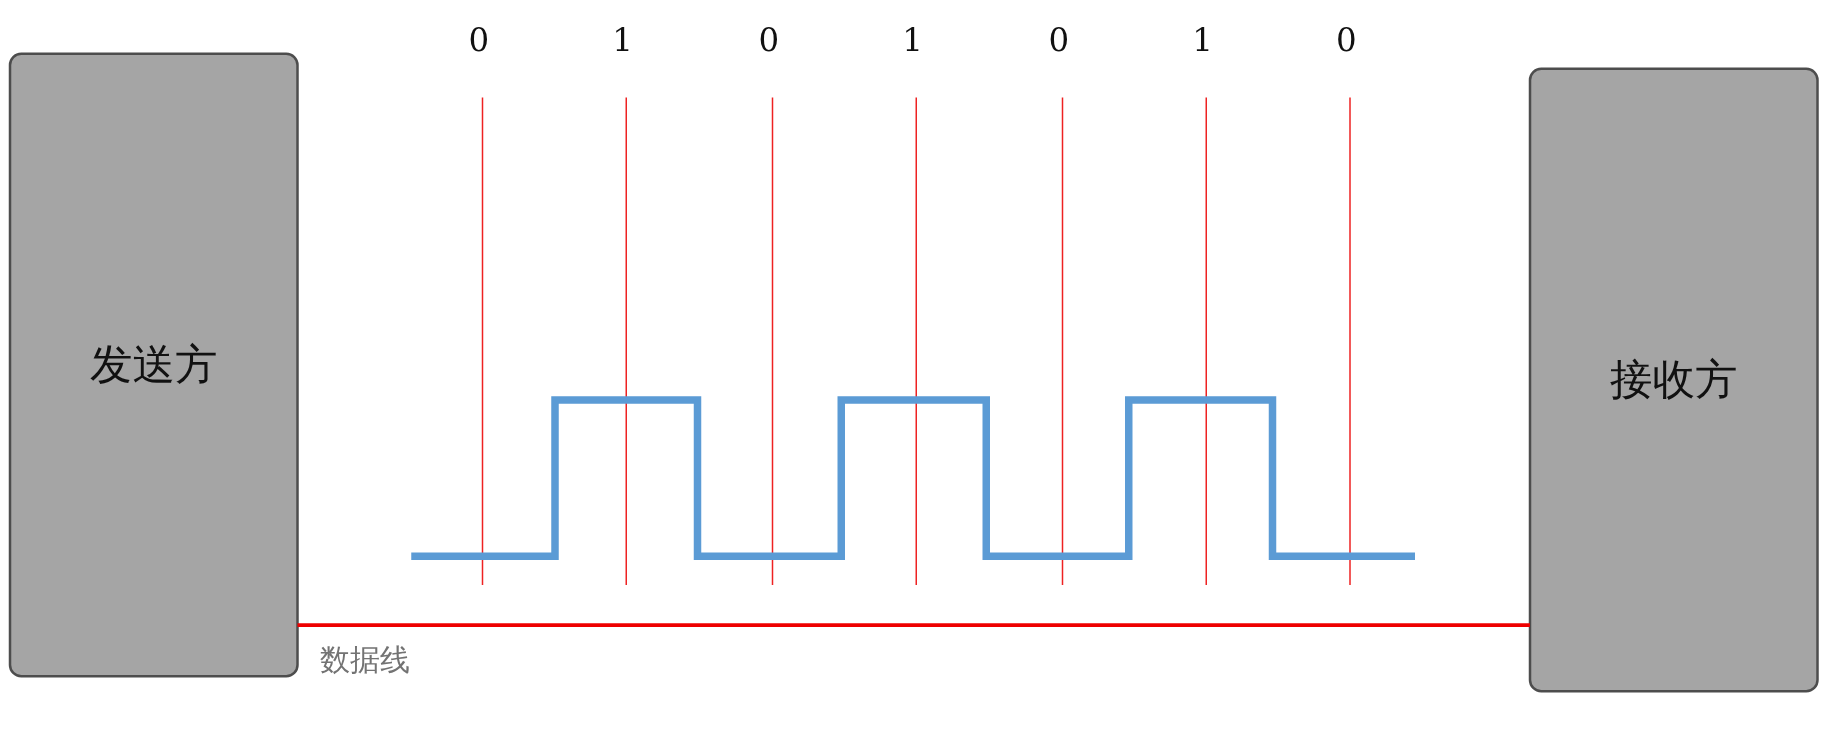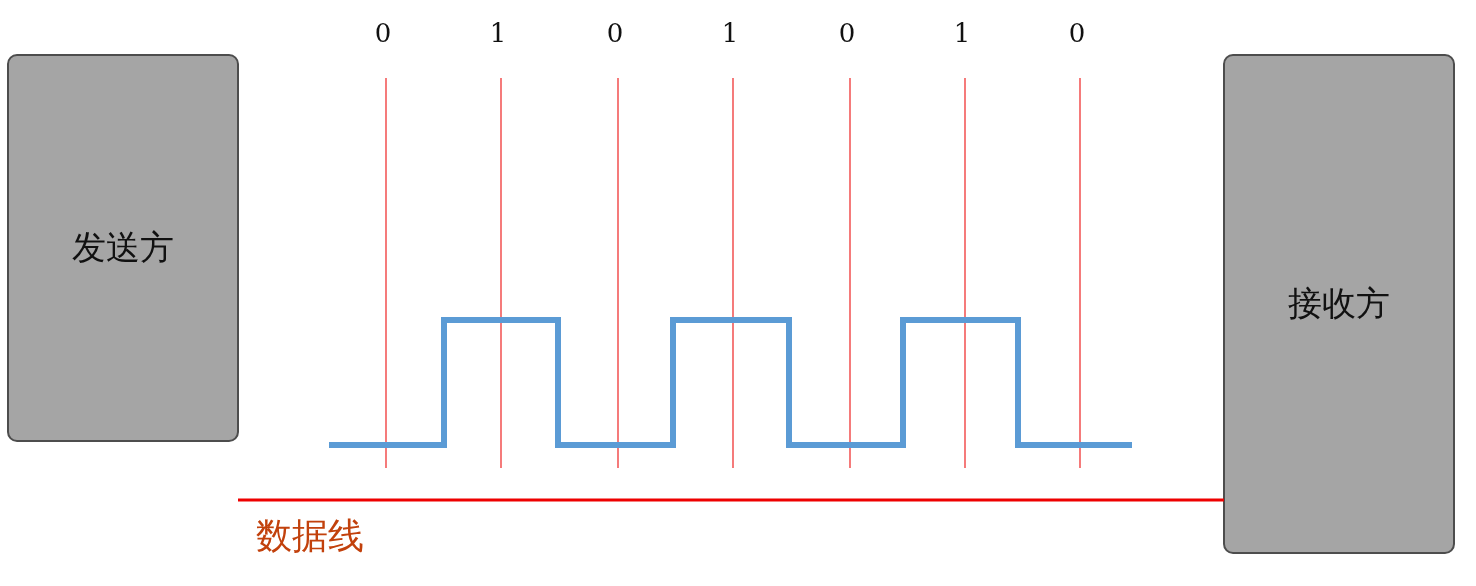--- a/index.html
+++ b/index.html
@@ -4,28 +4,28 @@
   <style>
     html, body { margin: 0; padding: 0; background: #ffffff; }
     body { width: 1476px; height: 586px; position: relative; overflow: hidden;
            font-family: "DejaVu Sans", sans-serif; }
     .box {
       position: absolute; box-sizing: border-box;
       background: #a5a5a5; border: 2px solid #4d4d4d; border-radius: 10px;
       display: flex; align-items: center; justify-content: center;
       color: #111111; font-size: 34px;
     }
-    #sender { left: 7px; top: 54px; width: 232px; height: 388px; }
+    #sender { left: 7px; top: 42px; width: 232px; height: 500px; }
     #receiver { left: 1223px; top: 54px; width: 232px; height: 500px; font-family: Liberation Serif, serif; }
     .bit {
       position: absolute; top: 18px; width: 40px; margin-left: -20px;
       text-align: center; font-family: "DejaVu Serif", serif; font-size: 26px; color: #111;
     }
     .dataline-label {
-      position: absolute; left: 256px; top: 512px; font-size: 36px; color: #c2410c;
+      position: absolute; left: 256px; top: 512px; font-size: 24px; color: #737373;
     }
     svg { position: absolute; left: 0; top: 0; }
   </style>
 </head>
 <body>
 
 <div class="box" id="sender">
   <span>发送方</span>
 </div>
 

